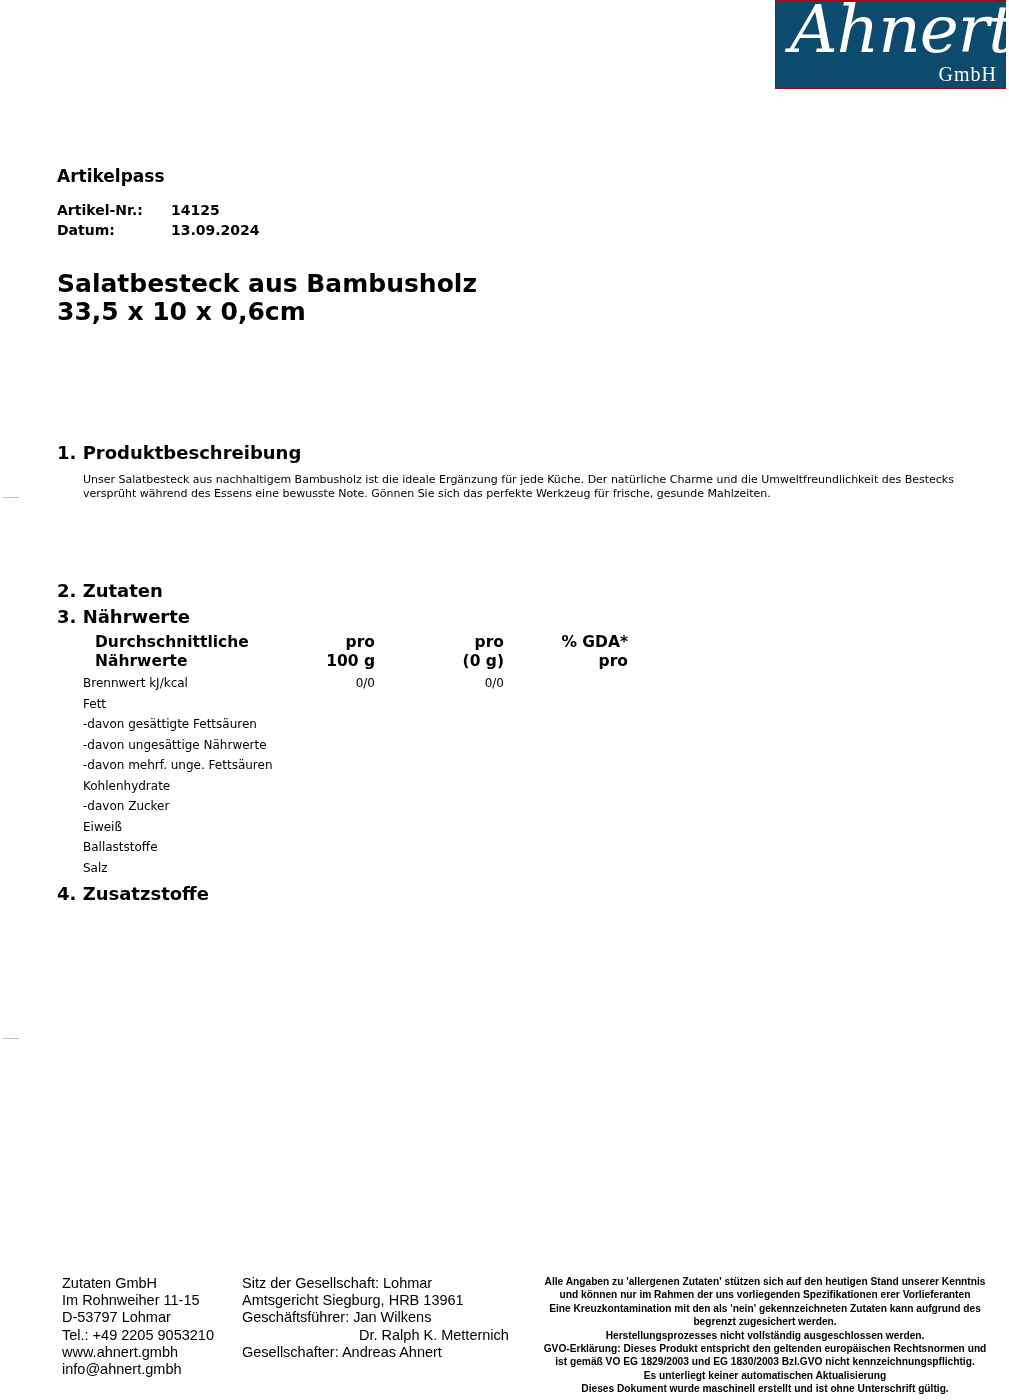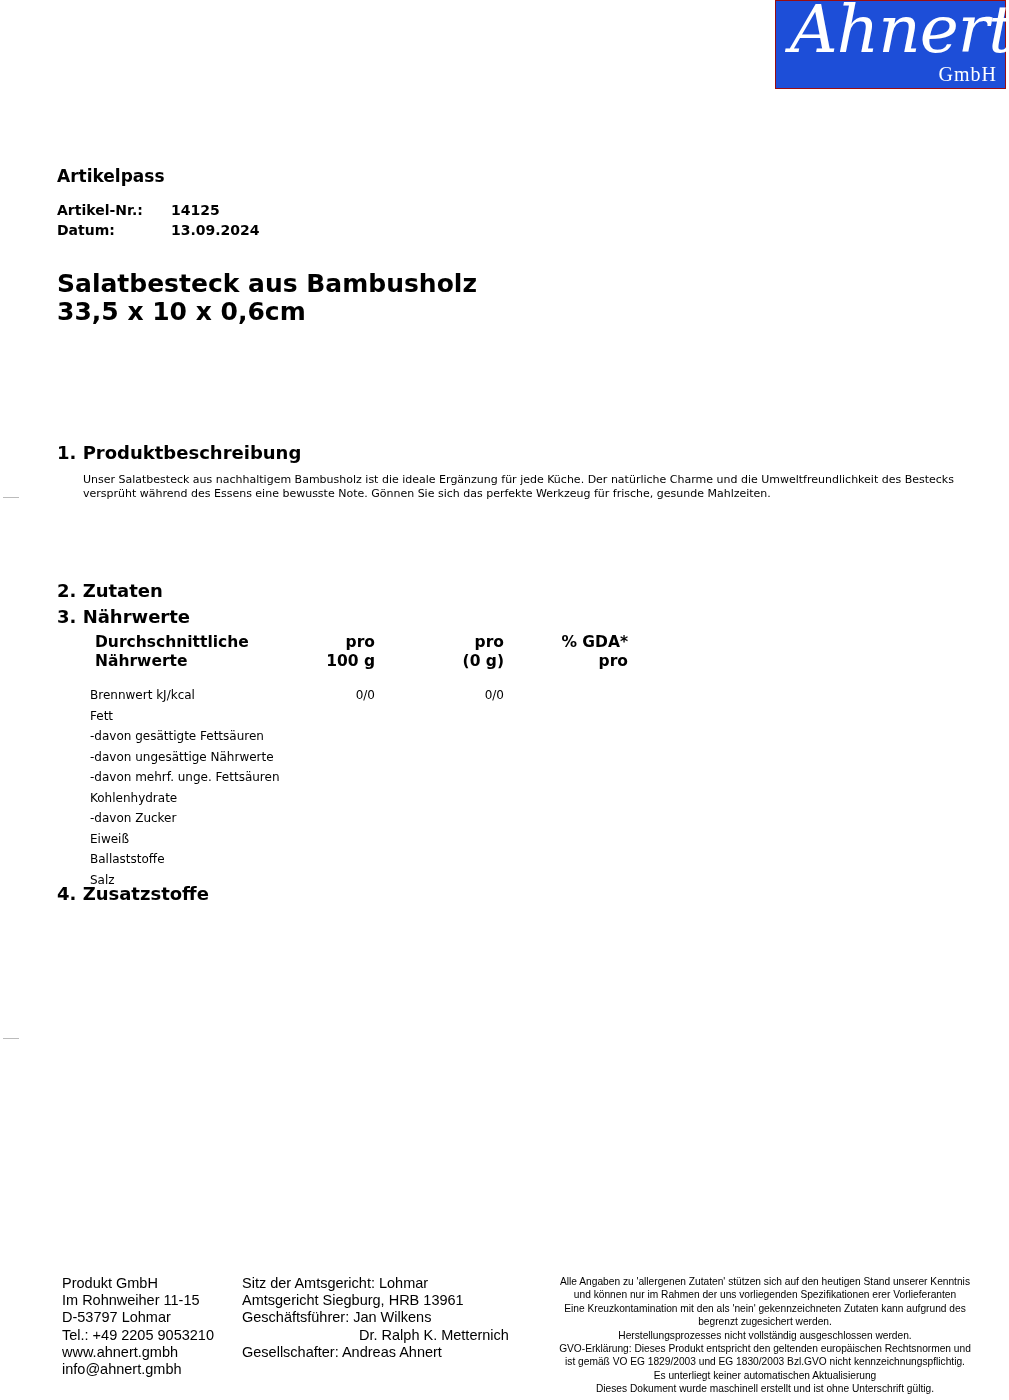--- a/index.html
+++ b/index.html
@@ -2,21 +2,21 @@
 <html><head>
 <meta charset="utf-8">
 <style>
   html, body { margin: 0; padding: 0; background: #ffffff; }
   body {
     width: 1009px; height: 1400px; position: relative; overflow: hidden;
     font-family: "DejaVu Sans", sans-serif; color: #000;
   }
   .logo {
     position: absolute; left: 775px; top: 0px; width: 231px; height: 89px;
-    background: #1d4ed8; border: 1px solid #9a0c10; box-sizing: border-box;
+    background: #0c4a6e; border: 1px solid #9a0c10; box-sizing: border-box;
   }
   .logo .brand {
     position: absolute; left: 14px; top: -4px;
     font-family: "DejaVu Serif", serif; font-style: italic;
     font-size: 66px; color: #ffffff; letter-spacing: -1px; line-height: 1;
   }
   .logo .sub {
     position: absolute; right: 8px; top: 62px;
     font-family: Liberation Serif, serif; font-size: 20px; color: #ffffff;
     letter-spacing: 1px;
@@ -36,33 +36,33 @@
   }
 
   .nt { position: absolute; left: 83px; top: 633px; width: 560px; }
   .nt-head { position: relative; height: 40px; font-size: 15.5px; font-weight: bold; line-height: 19px; }
   .nt-head .c { position: absolute; top: 0; }
   .nt-head .c0 { left: 12px; }
   .nt-head .c1 { right: 268px; text-align: right; }
   .nt-head .c2 { right: 139px; text-align: right; }
   .nt-head .c3 { right: 15px; text-align: right; }
   .nt-row { position: relative; height: 20.5px; font-size: 12px; line-height: 20.5px; }
-  .nt-row .c { position: absolute; top: 12px; margin-left: 7px; }
+  .nt-row .c { position: absolute; top: 0; }
   .nt-row .c0 { left: 0; }
   .nt-row .c1 { right: 268px; text-align: right; }
   .nt-row .c2 { right: 139px; text-align: right; }
 
   .footer-col { position: absolute; top: 1275px; font-family: "Liberation Sans", sans-serif; font-size: 14.5px; line-height: 17.2px; }
   .footer-col div { white-space: nowrap; }
   .f1 { left: 62px; }
   .f2 { left: 242px; }
   .f2 .indent { padding-left: 117px; }
   .f3 {
     position: absolute; left: 524px; top: 1275px; width: 482px;
-    font-family: "Liberation Sans", sans-serif; font-size: 10.2px; font-weight: normal;
+    font-family: "Liberation Sans", sans-serif; font-size: 10.2px; font-weight: bold;
     line-height: 13.4px; text-align: center;
   }
 </style>
 </head>
 <body>
 
 <div class="logo">
   <span class="brand">Ahnert</span>
   <span class="sub">GmbH</span>
 </div>
@@ -157,30 +157,30 @@
   <div class="nt-row">
     <span class="c c0">Salz</span>
     <span class="c c1"></span>
     <span class="c c2"></span>
   </div>
 </div>
 
 <div class="h2" style="top:883px;">4. Zusatzstoffe</div>
 
 <div class="footer-col f1">
-  <div>Produkt GmbH</div>
+  <div>Zutaten GmbH</div>
   <div>Im Rohnweiher 11-15</div>
   <div>D-53797 Lohmar</div>
   <div>Tel.: +49 2205 9053210</div>
   <div>www.ahnert.gmbh</div>
   <div>info@ahnert.gmbh</div>
 </div>
 
 <div class="footer-col f2">
-  <div>Sitz der Amtsgericht: Lohmar</div>
+  <div>Sitz der Gesellschaft: Lohmar</div>
   <div>Amtsgericht Siegburg, HRB 13961</div>
   <div>Geschäftsführer: Jan Wilkens</div>
   <div class="indent">Dr. Ralph K. Metternich</div>
   <div>Gesellschafter: Andreas Ahnert</div>
 </div>
 
 <div class="f3">
   <div>Alle Angaben zu 'allergenen Zutaten' stützen sich auf den heutigen Stand unserer Kenntnis</div>
   <div>und können nur im Rahmen der uns vorliegenden Spezifikationen erer Vorlieferanten</div>
   <div>Eine Kreuzkontamination mit den als 'nein' gekennzeichneten Zutaten kann aufgrund des</div>

